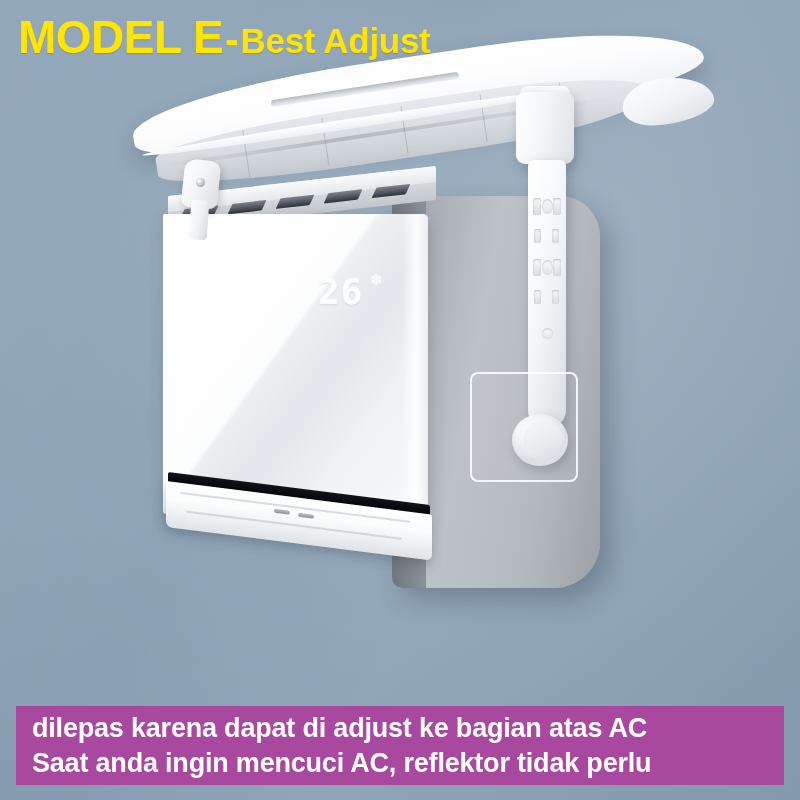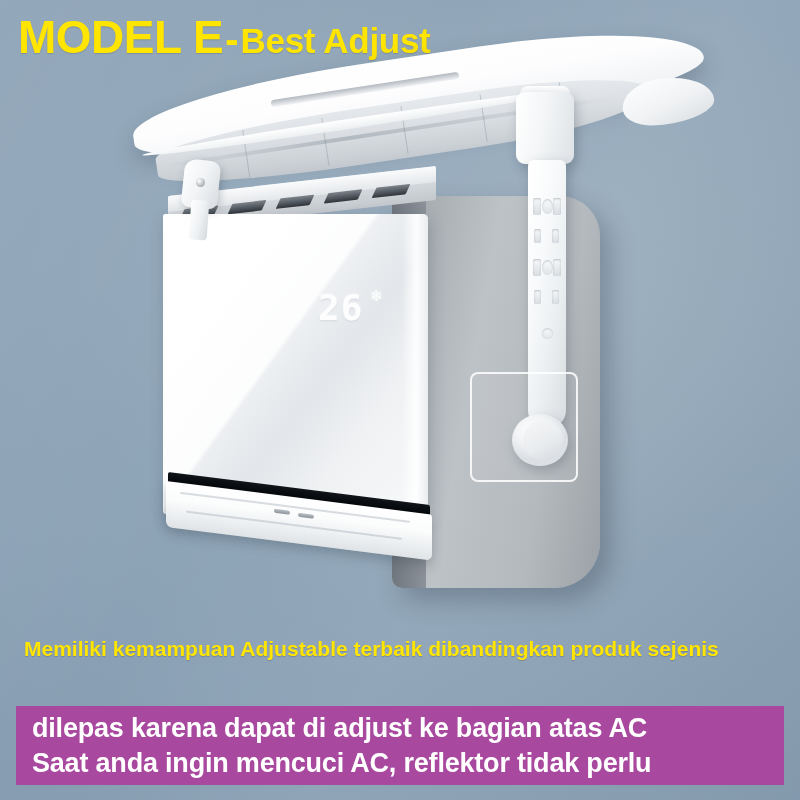--- a/index.html
+++ b/index.html
@@ -136,21 +136,21 @@
     height: 30%;
     background: linear-gradient(180deg, #7d848b 0%, #4e545b 60%, #2f343a 100%);
     border-radius: 1px;
     transform: skewX(-26deg);
   }
 
   
   .display {
     position: absolute;
     left: 318px;
-    top: 288px;
+    top: 272px;
     width: 70px;
     height: 52px;
   }
   .seg-num {
     position: absolute;
     left: 0; top: 2px;
     font-family: "DejaVu Sans Mono", monospace;
     font-size: 36px;
     font-weight: bold;
     color: #ffffff;
@@ -488,20 +488,19 @@
   </div>
   <div class="arm-pivot"></div>
   <div class="arm-pivot-inner"></div>
 
   <div class="hinge-head"></div>
   <div class="hinge-screw"></div>
   <div class="hinge-stem"></div>
 
   <div class="callout"></div>
 
-  <div class="tagline">Memiliki kemampuan Adjustable terbaik dibandingkan produk sejenis</div>
 
   <div class="banner">
     <div class="banner-line">dilepas karena dapat di adjust ke bagian atas AC</div>
     <div class="banner-line">Saat anda ingin mencuci AC, reflektor tidak perlu</div>
   </div>
 
 </div>
 
 </body></html>

